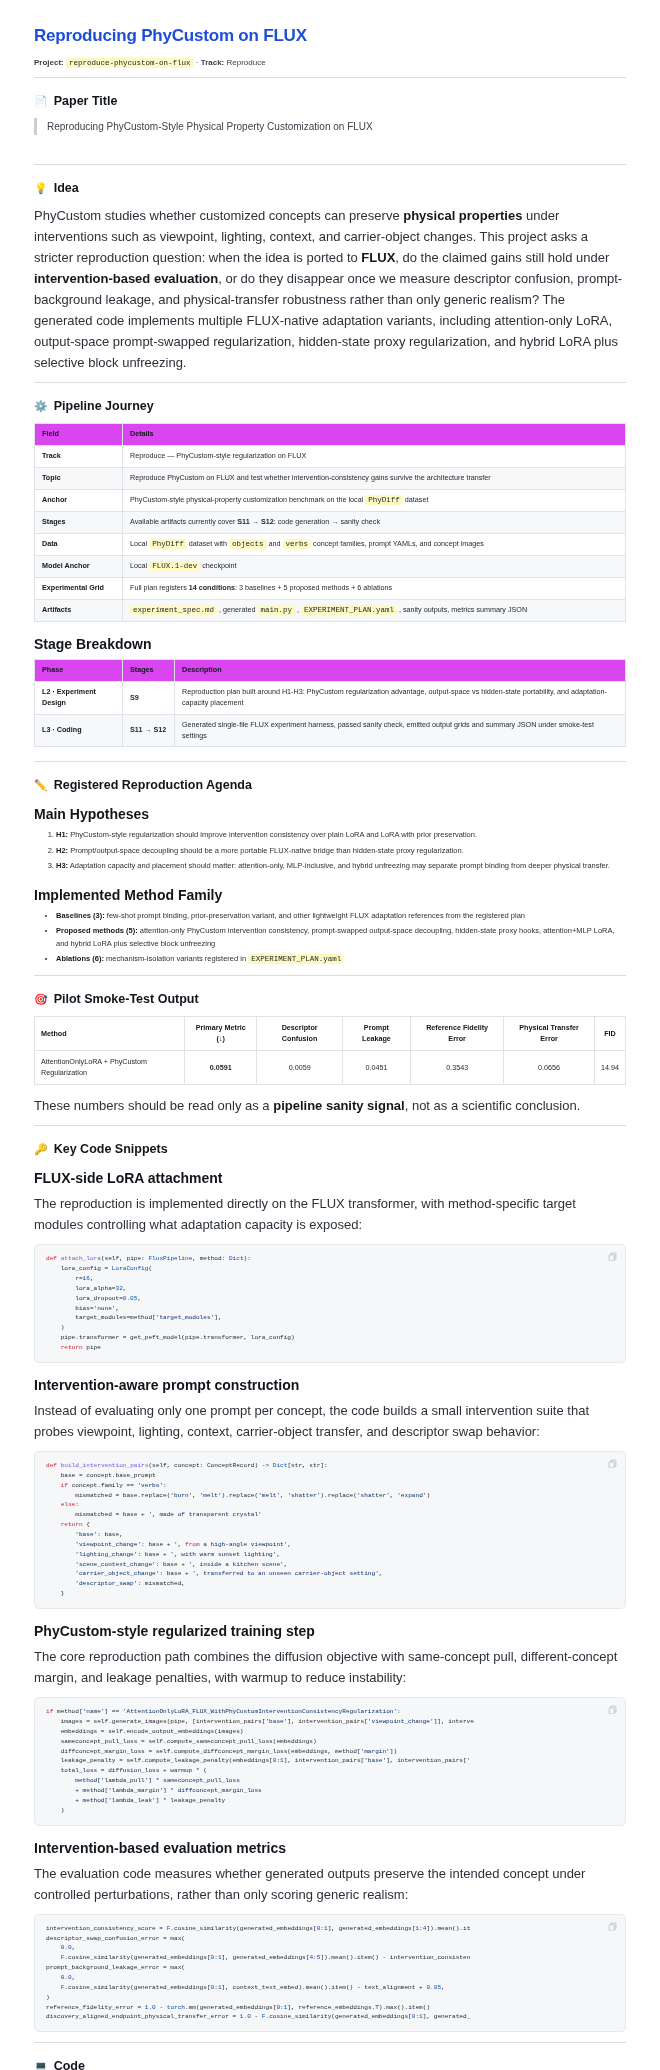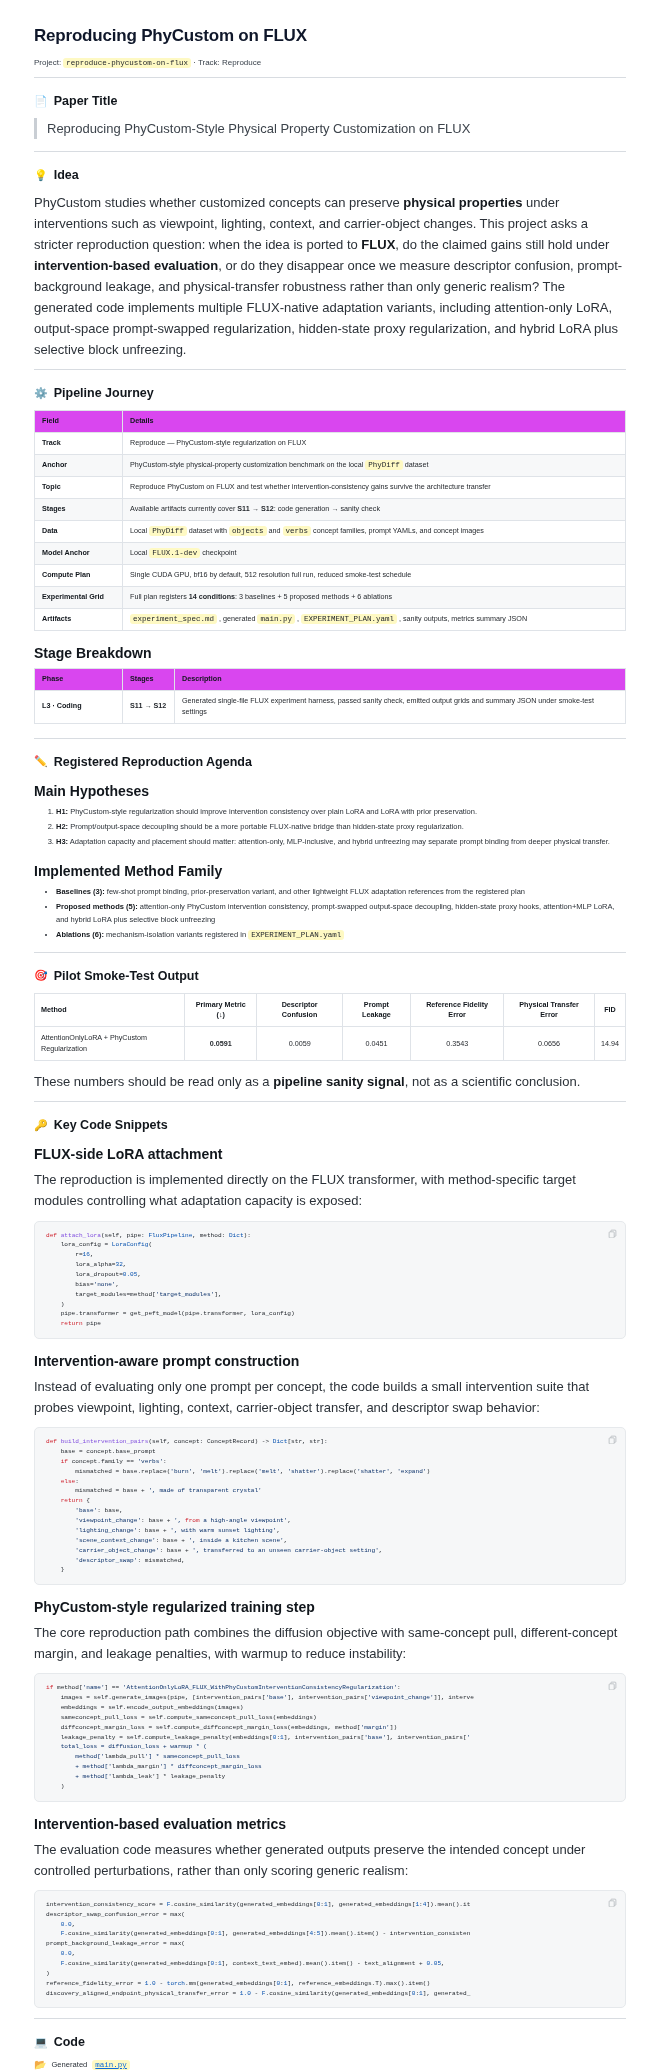--- a/index.html
+++ b/index.html
@@ -16,28 +16,28 @@
     min-height: 2070px;
     background: #ffffff;
     padding: 26px 34px 0 34px;
     position: relative;
   }
   h1.doc-title {
     font-size: 17px;
     font-weight: bold;
     margin: 0 0 12px 0;
     letter-spacing: -0.2px;
-    color: #0f172a;
+    color: #1d4ed8;
   }
   .meta-line {
     font-size: 8px;
     color: #3a424c;
     padding-bottom: 10px;
   }
-  .meta-line b { font-weight: normal; }
+  .meta-line b { font-weight: bold; }
   .mono {
     font-family: "Liberation Mono", monospace;
     font-size: 7.5px;
     background: #fef9c3;
     border-radius: 3px;
     padding: 1px 3px;
     color: #22262b;
   }
   .rule { border-top: 1px solid #d8dce1; margin: 0 0 14px 0; }
 
@@ -62,23 +62,23 @@
     line-height: 1.62;
     margin: 0 0 9px 0;
     color: #2b3138;
     text-align: left;
   }
   p.body b { font-weight: bold; color:#14181d; }
 
   .quote {
     border-left: 3px solid #c9ced4;
     padding: 3px 0 3px 10px;
-    font-size: 13px;
+    font-size: 10px;
     color: #3c434b;
-    margin-bottom: 12px;
+    margin-bottom: 29px;
   }
 
   table.grid {
     width: 100%;
     border-collapse: collapse;
     font-size: 7.2px;
     margin-bottom: 6px;
   }
   table.grid th, table.grid td {
     border: 1px solid #dfe3e8;
@@ -224,42 +224,38 @@
           <th>Field</th>
           <th>Details</th>
         </tr>
       </thead>
     <tbody id="pipeline-body">
         <tr>
           <td class="k">Track</td>
           <td>Reproduce — PhyCustom-style regularization on FLUX</td>
         </tr>
         <tr>
+          <td class="k">Topic</td>
+          <td>Reproduce PhyCustom on FLUX and test whether intervention-consistency gains survive the architecture transfer</td>
+        </tr>
+        <tr>
           <td class="k">Anchor</td>
           <td>PhyCustom-style physical-property customization benchmark on the local <span class="mono">PhyDiff</span> dataset</td>
         </tr>
         <tr>
-          <td class="k">Topic</td>
-          <td>Reproduce PhyCustom on FLUX and test whether intervention-consistency gains survive the architecture transfer</td>
-        </tr>
-        <tr>
           <td class="k">Stages</td>
           <td>Available artifacts currently cover <b>S11 → S12</b>: code generation → sanity check</td>
         </tr>
         <tr>
           <td class="k">Data</td>
           <td>Local <span class="mono">PhyDiff</span> dataset with <span class="mono">objects</span> and <span class="mono">verbs</span> concept families, prompt YAMLs, and concept images</td>
         </tr>
         <tr>
           <td class="k">Model Anchor</td>
           <td>Local <span class="mono">FLUX.1-dev</span> checkpoint</td>
-        </tr>
-        <tr>
-          <td class="k">Compute Plan</td>
-          <td>Single CUDA GPU, bf16 by default, 512 resolution full run, reduced smoke-test schedule</td>
         </tr>
         <tr>
           <td class="k">Experimental Grid</td>
           <td>Full plan registers <b>14 conditions</b>: 3 baselines + 5 proposed methods + 6 ablations</td>
         </tr>
         <tr>
           <td class="k">Artifacts</td>
           <td><span class="mono">experiment_spec.md</span> , generated <span class="mono">main.py</span> , <span class="mono">EXPERIMENT_PLAN.yaml</span> , sanity outputs, metrics summary JSON</td>
         </tr>
       </tbody>
@@ -268,20 +264,25 @@
   <h3 class="sub">Stage Breakdown</h3>
   <table class="grid">
     <thead>
         <tr id="stage-head">
           <th>Phase</th>
           <th>Stages</th>
           <th>Description</th>
         </tr>
       </thead>
     <tbody id="stage-body">
+        <tr>
+          <td class="k">L2 · Experiment Design</td>
+          <td class="s">S9</td>
+          <td>Reproduction plan built around H1-H3: PhyCustom regularization advantage, output-space vs hidden-state portability, and adaptation-capacity placement</td>
+        </tr>
         <tr>
           <td class="k">L3 · Coding</td>
           <td class="s">S11 → S12</td>
           <td>Generated single-file FLUX experiment harness, passed sanity check, emitted output grids and summary JSON under smoke-test settings</td>
         </tr>
       </tbody>
   </table>
   <div class="rule" style="margin-top:14px;"></div>
 
   <h2 class="sec">

